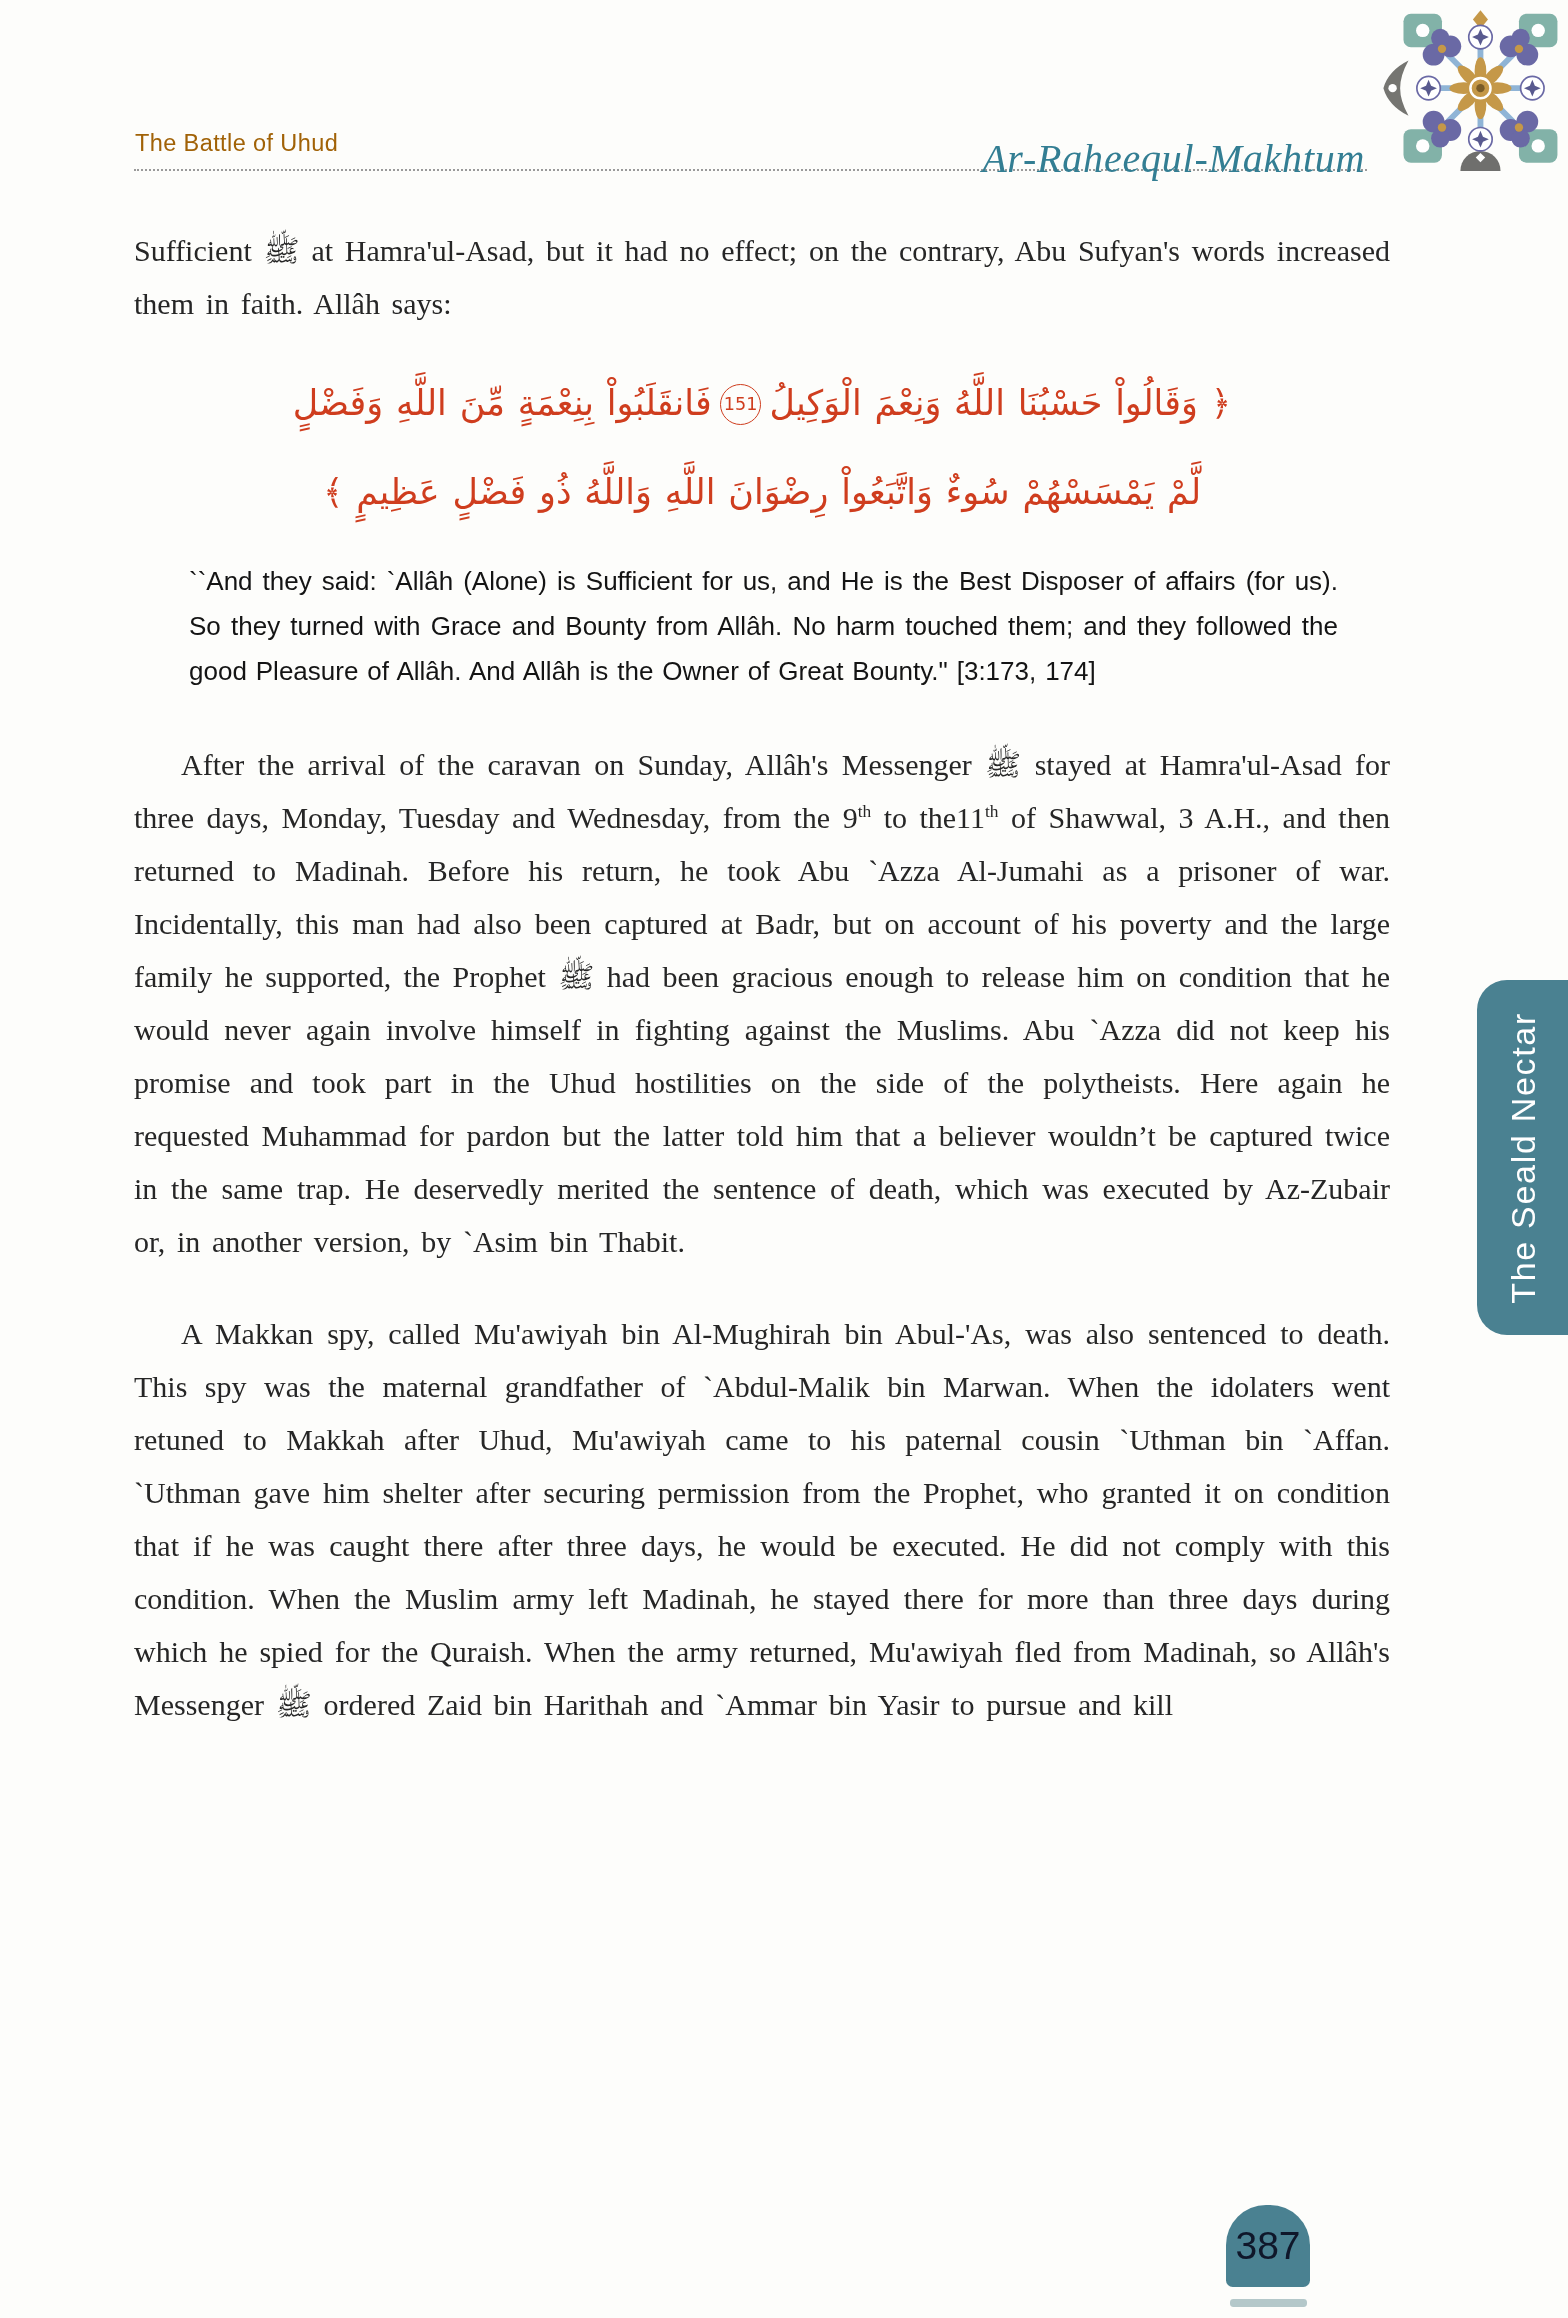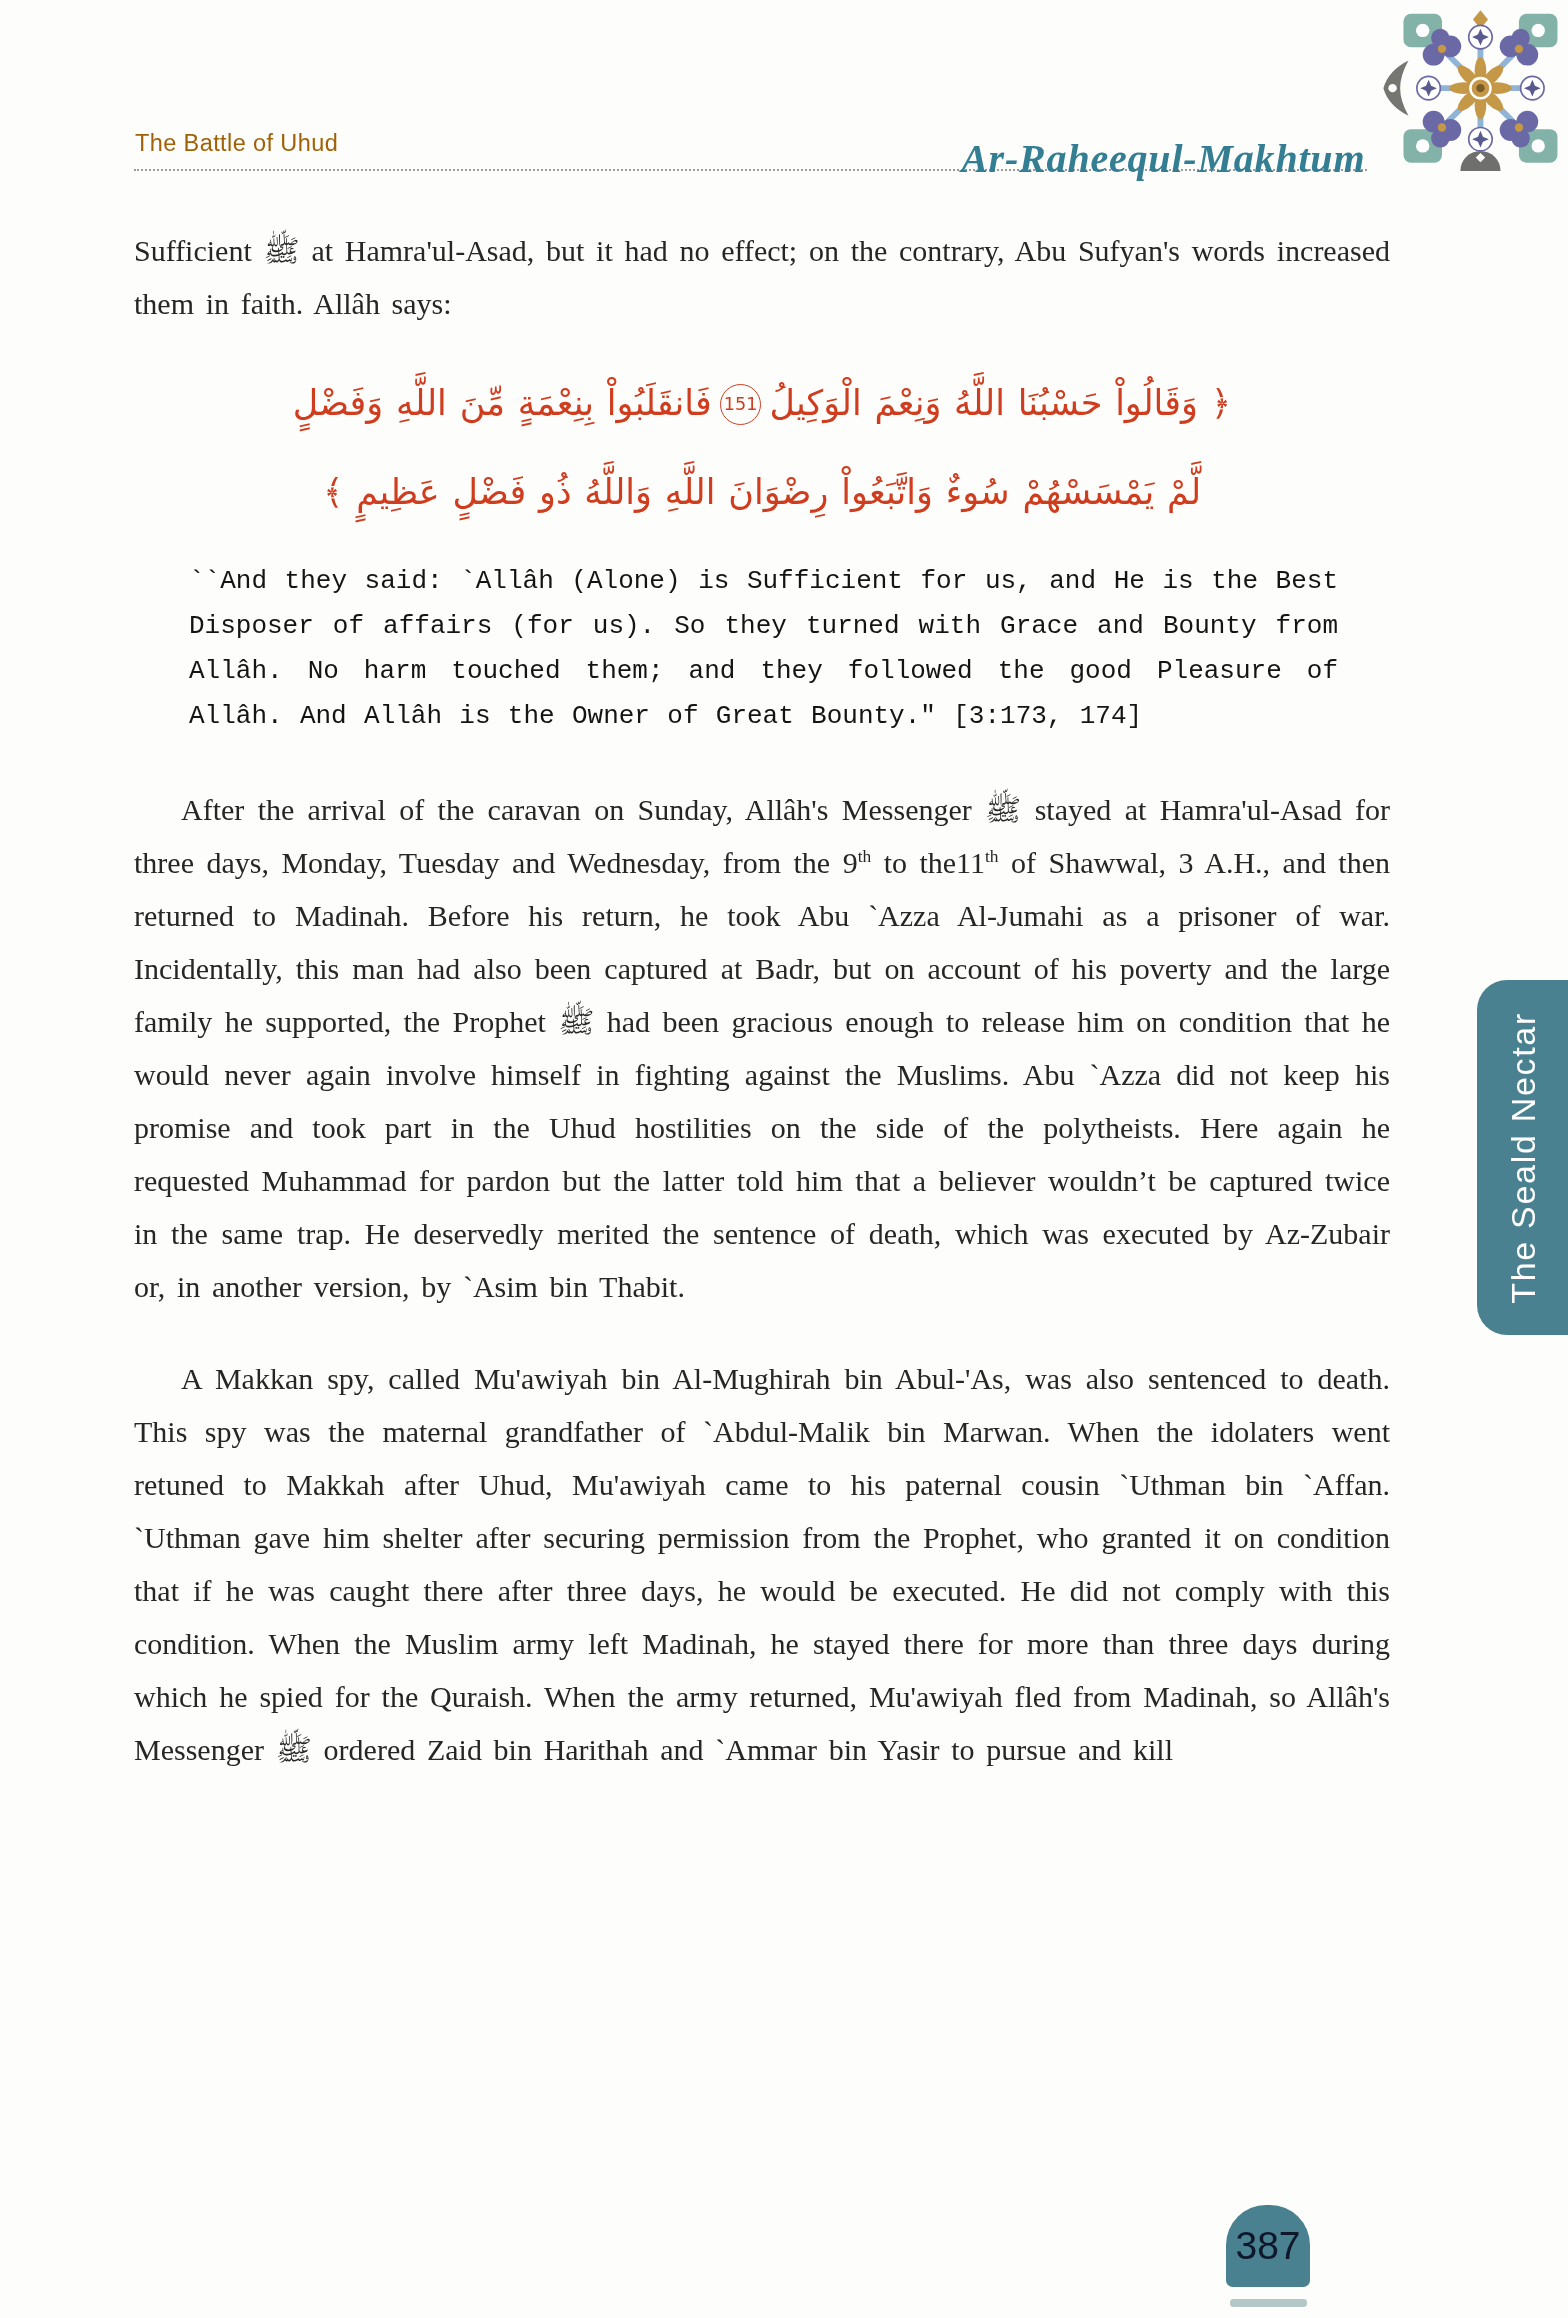--- a/index.html
+++ b/index.html
@@ -21,21 +21,20 @@
   .chapter-title{
     position:absolute;left:1px;bottom:11.7px;
     font-family:"Liberation Sans","DejaVu Sans",sans-serif;
     font-size:23.5px;color:#a16207;letter-spacing:0.4px;
   }
   .book-title{
     position:absolute;right:1.7px;bottom:-13.4px;
     font-family:"Liberation Serif",serif;
     font-style:italic;font-size:40px;color:#337e93;
     letter-spacing:0.8px;
-    font-weight:bold;
   }
 
   
   .ornament{position:absolute;left:1380px;top:6.7px;width:180px;height:164px;}
 
   
   .content{
     position:absolute;left:134px;top:224px;width:1256px;
     font-size:30px;line-height:53px;
     text-align:justify;word-spacing:4.2px;
@@ -55,21 +54,21 @@
     word-spacing:1.7px;
   }
   .ayah-circle{
     display:inline-flex;align-items:center;justify-content:center;
     width:39px;height:39px;border:1.7px solid #cf3d1e;border-radius:50%;
     font-size:17.6px;line-height:1;vertical-align:middle;margin:0 8.4px;
   }
 
   .quote{
     margin:22px 52px 0 55px;
-    font-family:Liberation Mono, monospace;
+    font-family:Liberation Sans, sans-serif;
     font-size:26px;line-height:45px;color:#141414;
     text-align:justify;word-spacing:1.7px;
   }
   .quote + .body-para{margin-top:44px;}
 
   
   .side-tab{
     position:absolute;right:0;top:980px;width:92px;height:355px;
     background:#4a8191;border-radius:30px 0 0 30px;
     display:flex;align-items:center;justify-content:center;

